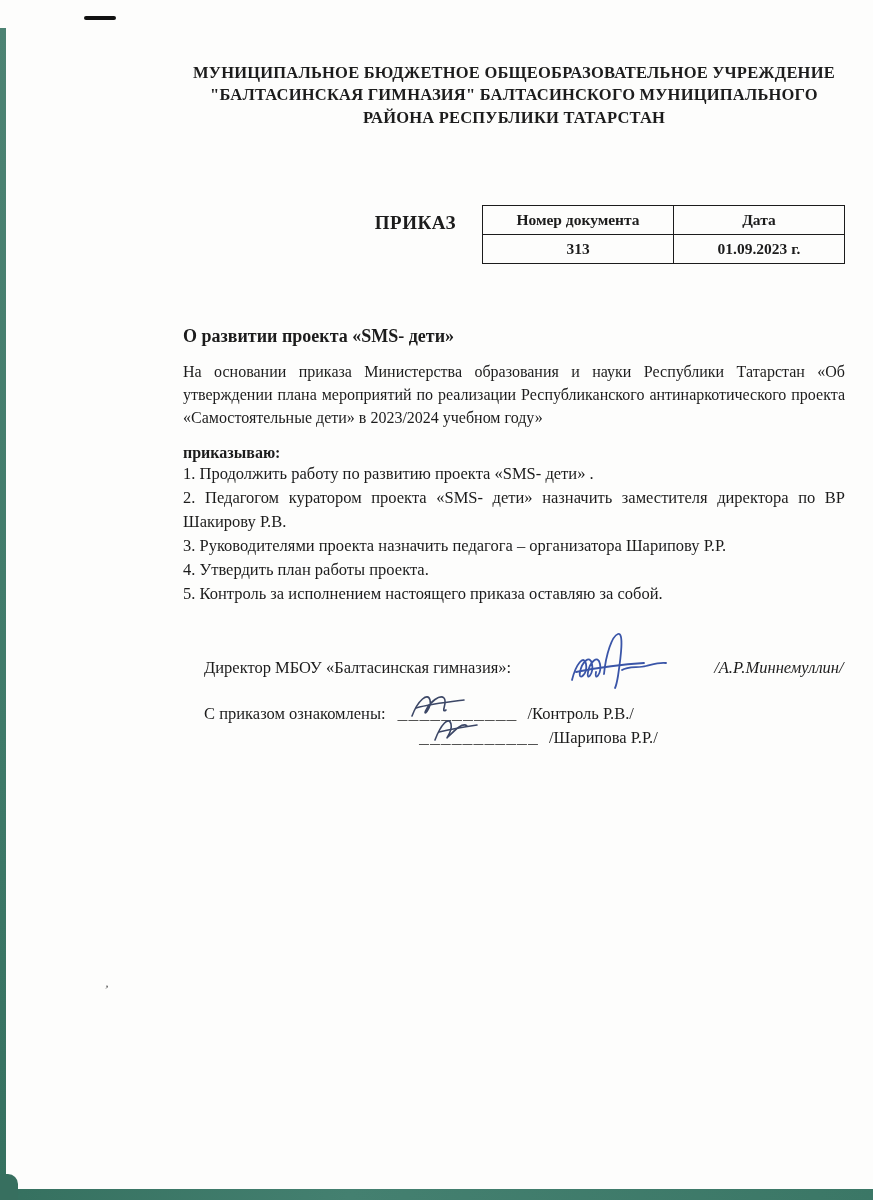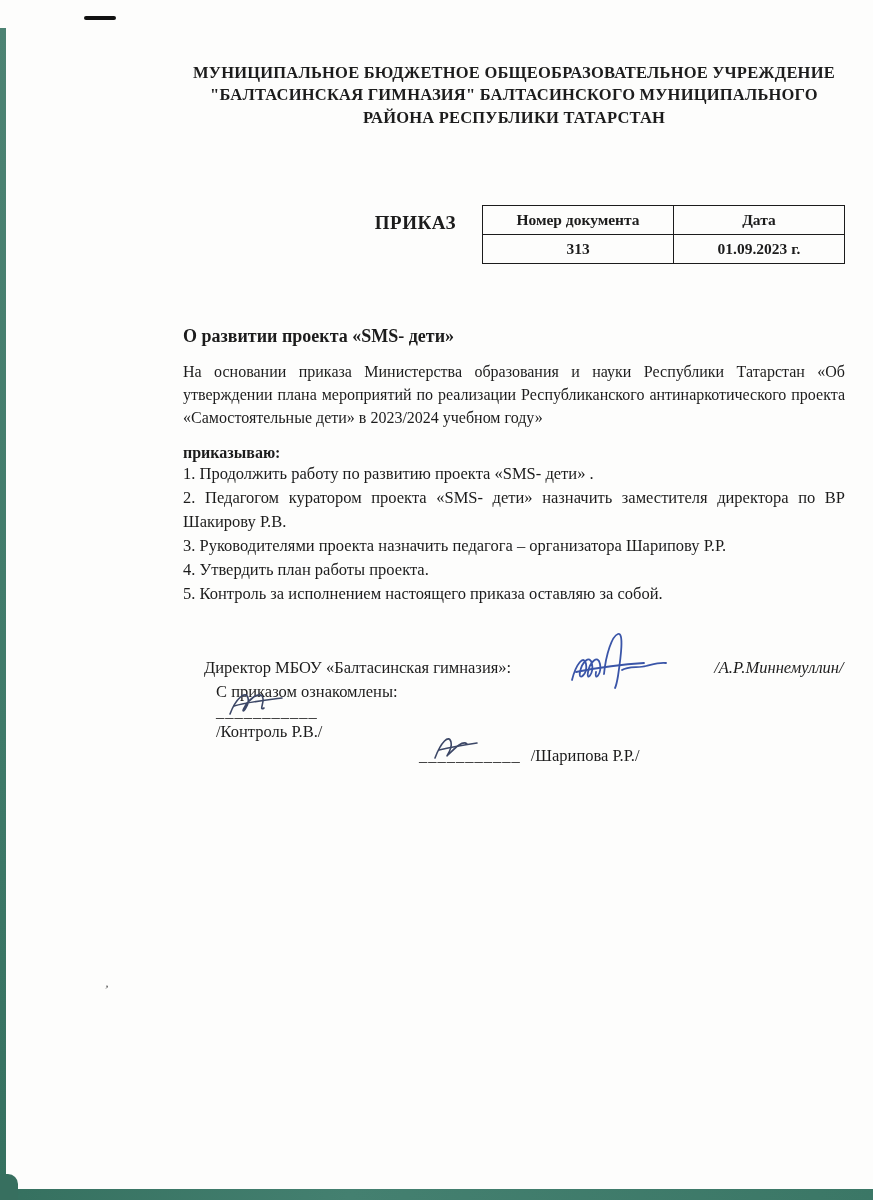--- a/index.html
+++ b/index.html
@@ -132,29 +132,30 @@
     position: absolute;
     left: 0;
     bottom: -10px;
   }
   .director-name {
     margin-left: 38px;
     white-space: nowrap;
     font-style: italic;
   }
   .ack-row {
+    margin-top: 22px;
     display: flex;
     align-items: baseline;
-    flex-direction: column;
   }
   .ack-label { white-space: nowrap; }
   .blank-wrap {
     position: relative;
     margin-left: 12px;
     letter-spacing: 1px;
+    font-family: Liberation Mono, monospace;
   }
   .blank-wrap svg {
     position: absolute;
     left: 10px;
     bottom: 2px;
   }
   .ack-name { margin-left: 10px; white-space: nowrap; }
   .ack-row-2 {
     margin-top: 4px;
     display: flex;

